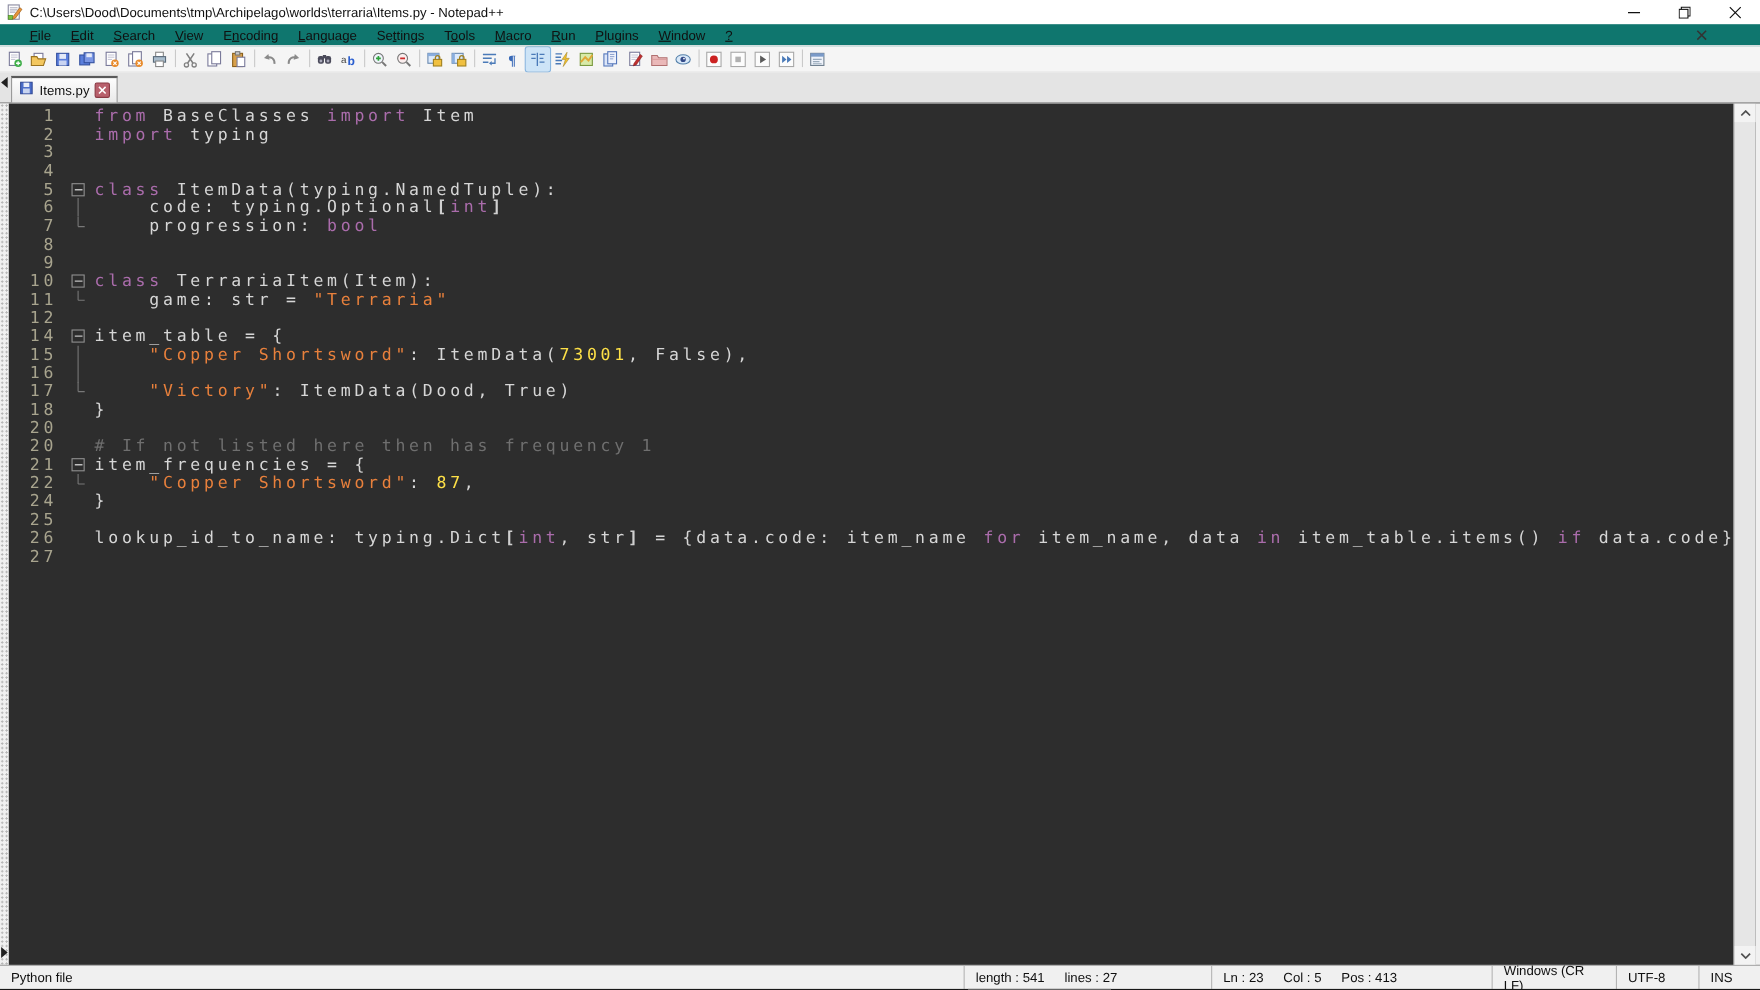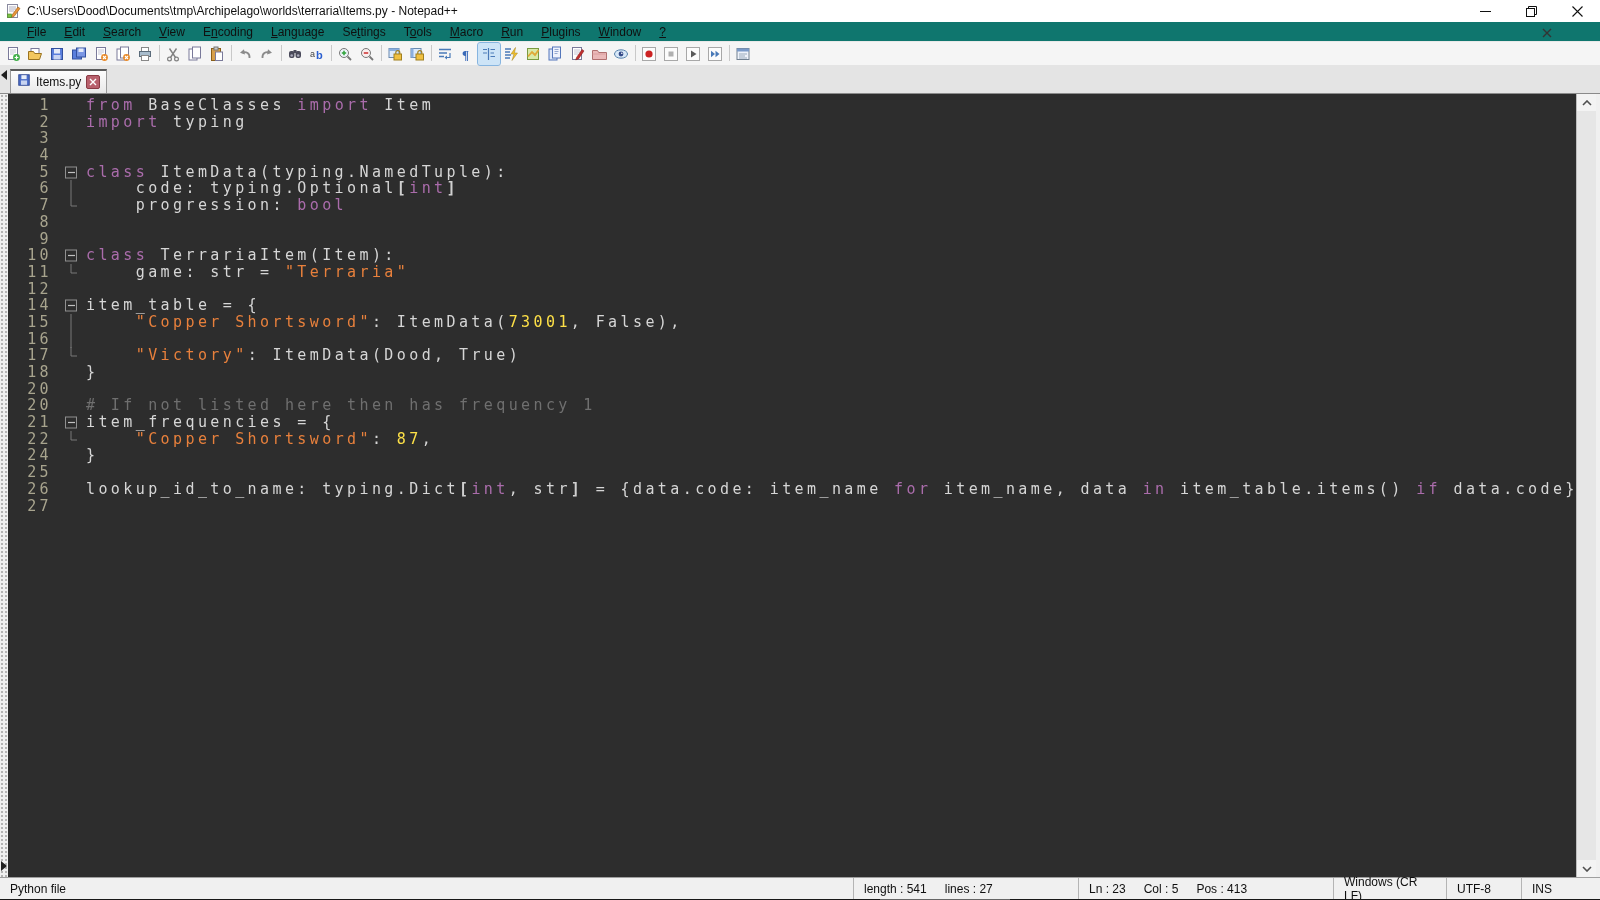--- a/index.html
+++ b/index.html
@@ -58,21 +58,21 @@
 
   
   .statusbar { height:22px; background:#f0f0f0; border-top:1px solid #9f9f9f; display:flex; align-items:center; font-size:12px; color:#101010; }
   .sb-cell { height:100%; display:flex; align-items:center; padding:0 10px; }
   .sb-cell + .sb-cell { border-left:1px solid #b4b4b4; }
   .sb-type { flex:1; }
   .sb-len { width:225px; gap:18px; }
   .sb-pos { width:255px; gap:18px; }
   .sb-eol { width:113px; }
   .sb-enc { width:75px; }
-  .sb-ins { width:79px; }
+  .sb-ins { width:56px; }
 
   
   .bottomstrip { height:3px; background:#181818; position:relative; }
   .bottomstrip .seg { position:absolute; left:880px; width:130px; height:3px; background:#666; }
 </style>
 </head>
 <body>
 
 <div class="titlebar">
   <span class="app-icon">

